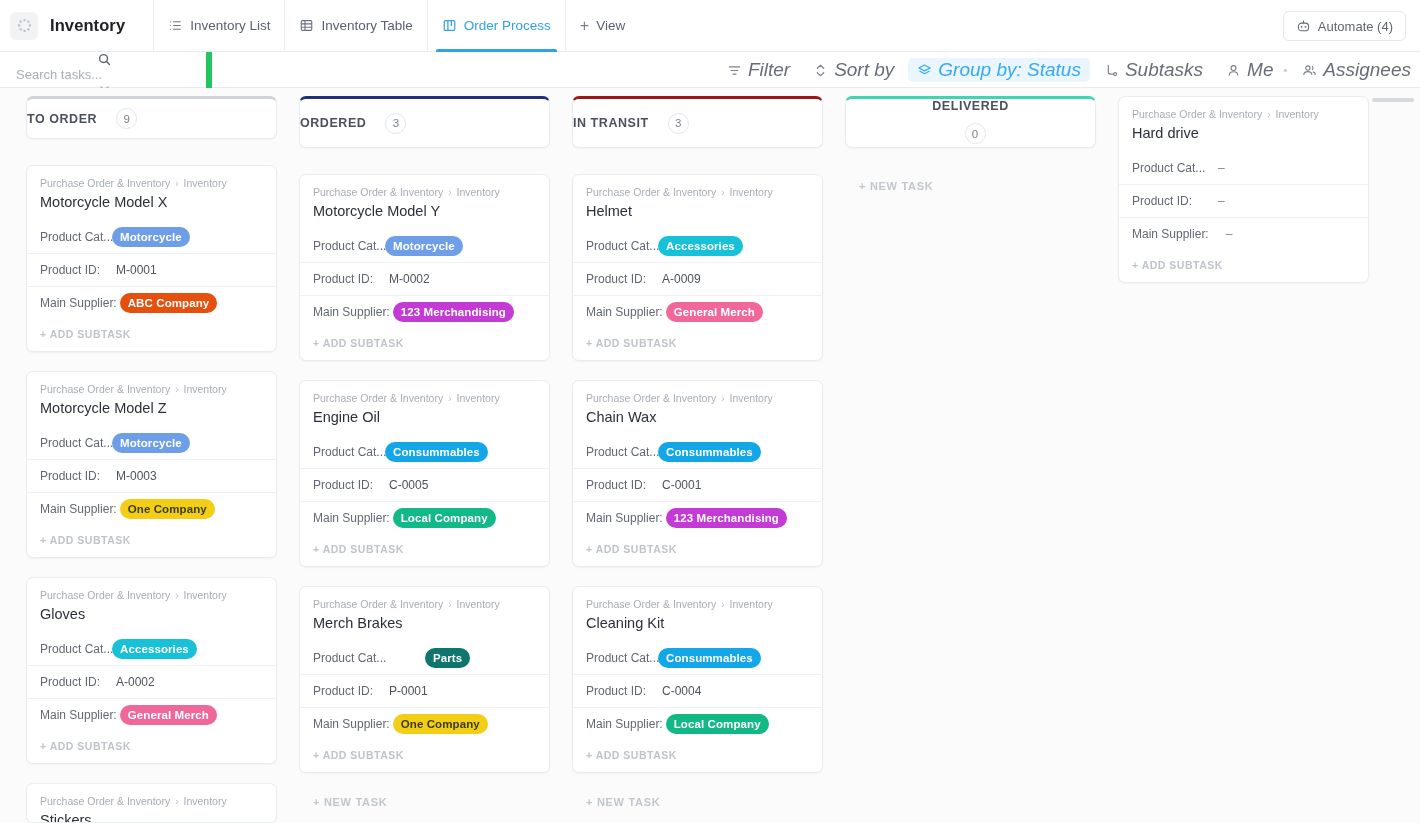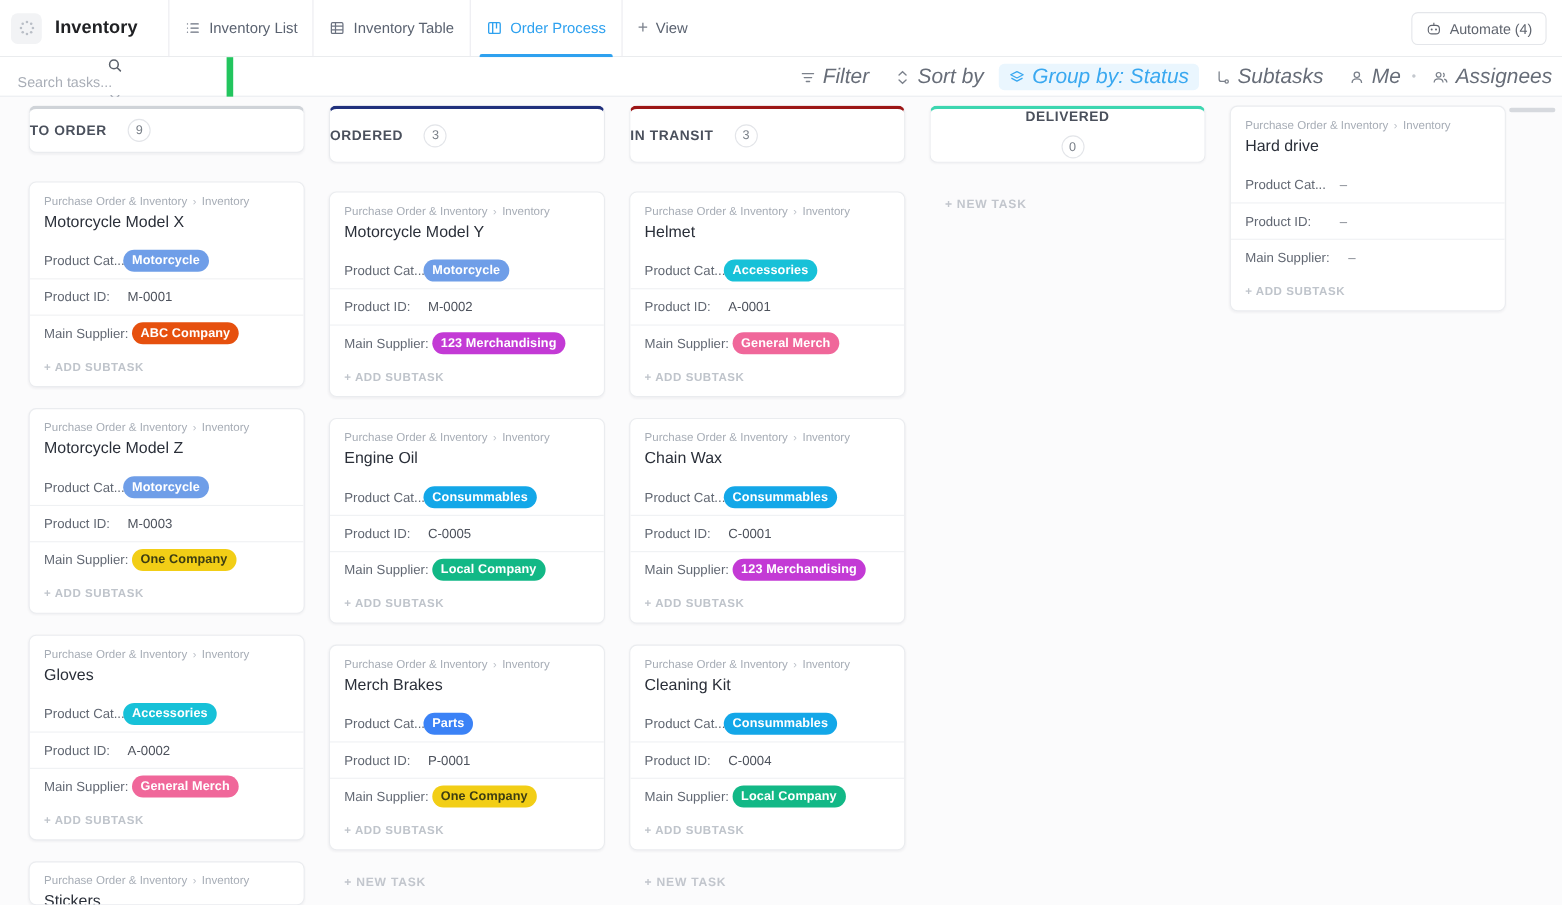--- a/index.html
+++ b/index.html
@@ -460,21 +460,21 @@
           <div class="card-top">
             <div class="breadcrumb">
               <span>Purchase Order &amp; Inventory</span>
               <span class="bc-sep">›</span>
               <span>Inventory</span>
             </div>
             <div class="card-title">Merch Brakes</div>
           </div>
           <div class="field-row first">
             <span class="field-label lbl-cat">Product Cat...</span>
-            <span class="tag" style="background: #3b82f6;">Parts</span>
+            <span class="tag" style="background: #0f766e; margin-left: 40px;">Parts</span>
           </div>
           <div class="field-row">
             <span class="field-label lbl-id">Product ID:</span>
             <span class="field-val-plain">P-0001</span>
           </div>
           <div class="field-row">
             <span class="field-label lbl-sup">Main Supplier:</span>
             <span class="tag" style="background: rgb(242, 206, 22); color: rgb(61, 61, 18);">One Company</span>
           </div>
           <div class="add-subtask">+ ADD SUBTASK</div>
@@ -496,21 +496,21 @@
               <span>Inventory</span>
             </div>
             <div class="card-title">Helmet</div>
           </div>
           <div class="field-row first">
             <span class="field-label lbl-cat">Product Cat...</span>
             <span class="tag" style="background: rgb(23, 193, 216);">Accessories</span>
           </div>
           <div class="field-row">
             <span class="field-label lbl-id">Product ID:</span>
-            <span class="field-val-plain">A-0001</span>
+            <span class="field-val-plain">A-0009</span>
           </div>
           <div class="field-row">
             <span class="field-label lbl-sup">Main Supplier:</span>
             <span class="tag" style="background: rgb(240, 103, 154);">General Merch</span>
           </div>
           <div class="add-subtask">+ ADD SUBTASK</div>
         </div>
         <div class="card">
           <div class="card-top">
             <div class="breadcrumb">

